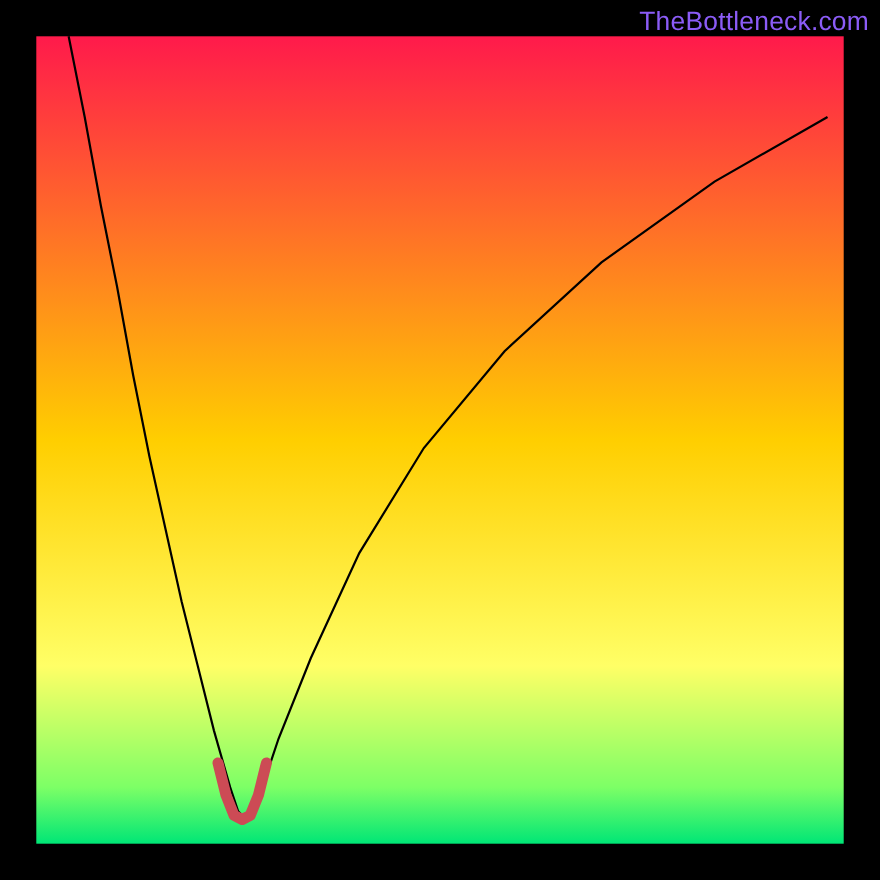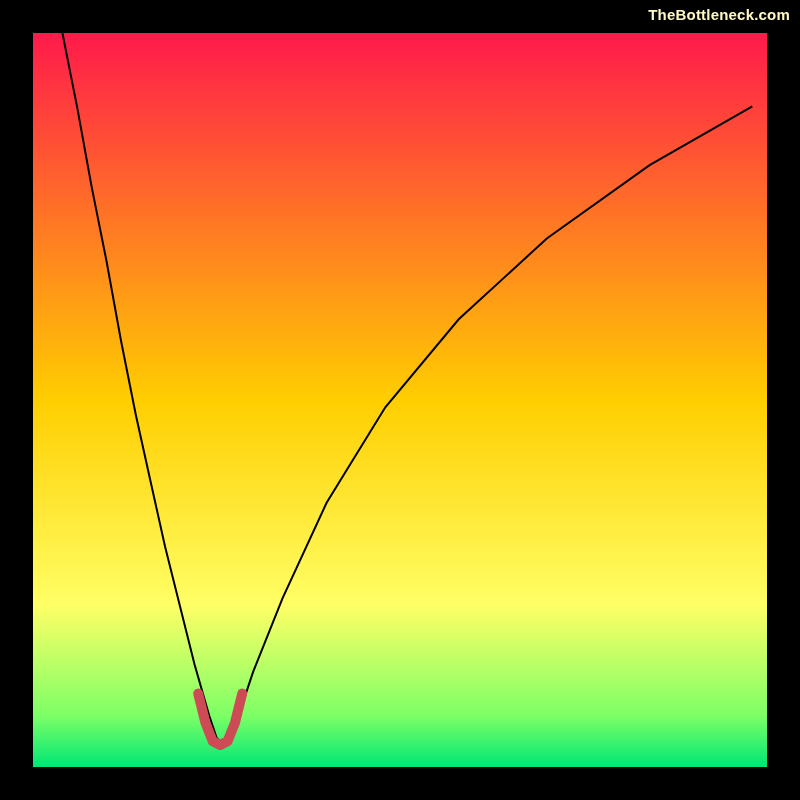--- a/index.html
+++ b/index.html
@@ -14,23 +14,23 @@
   .frame {
     position: absolute;
     top: 0; left: 0;
     width: 800px; height: 800px;
     background: #000;
   }
   .watermark {
     position: absolute;
     top: 6px;
     right: 10px;
-    color: #fef9c3;
-    font-size: 15px;
-    font-weight: 700;
+    color: #8b5cf6;
+    font-size: 24px;
+    font-weight: 400;
     letter-spacing: 0.2px;
     user-select: none;
   }
   svg {
     position: absolute;
     top: 0; left: 0;
   }
 </style>
 </head>
 <body>

